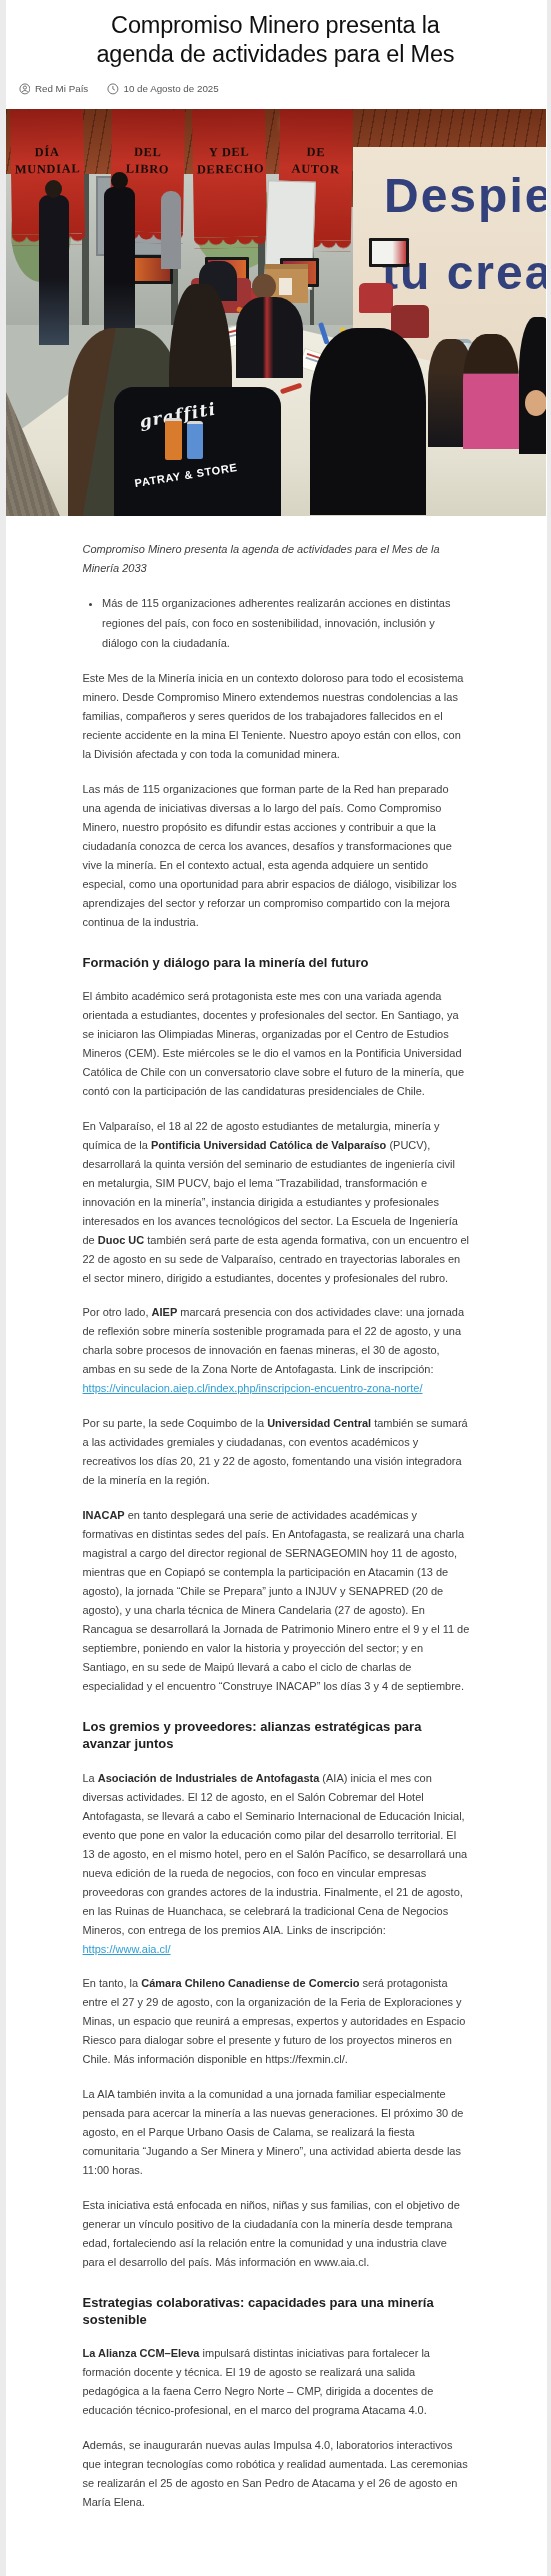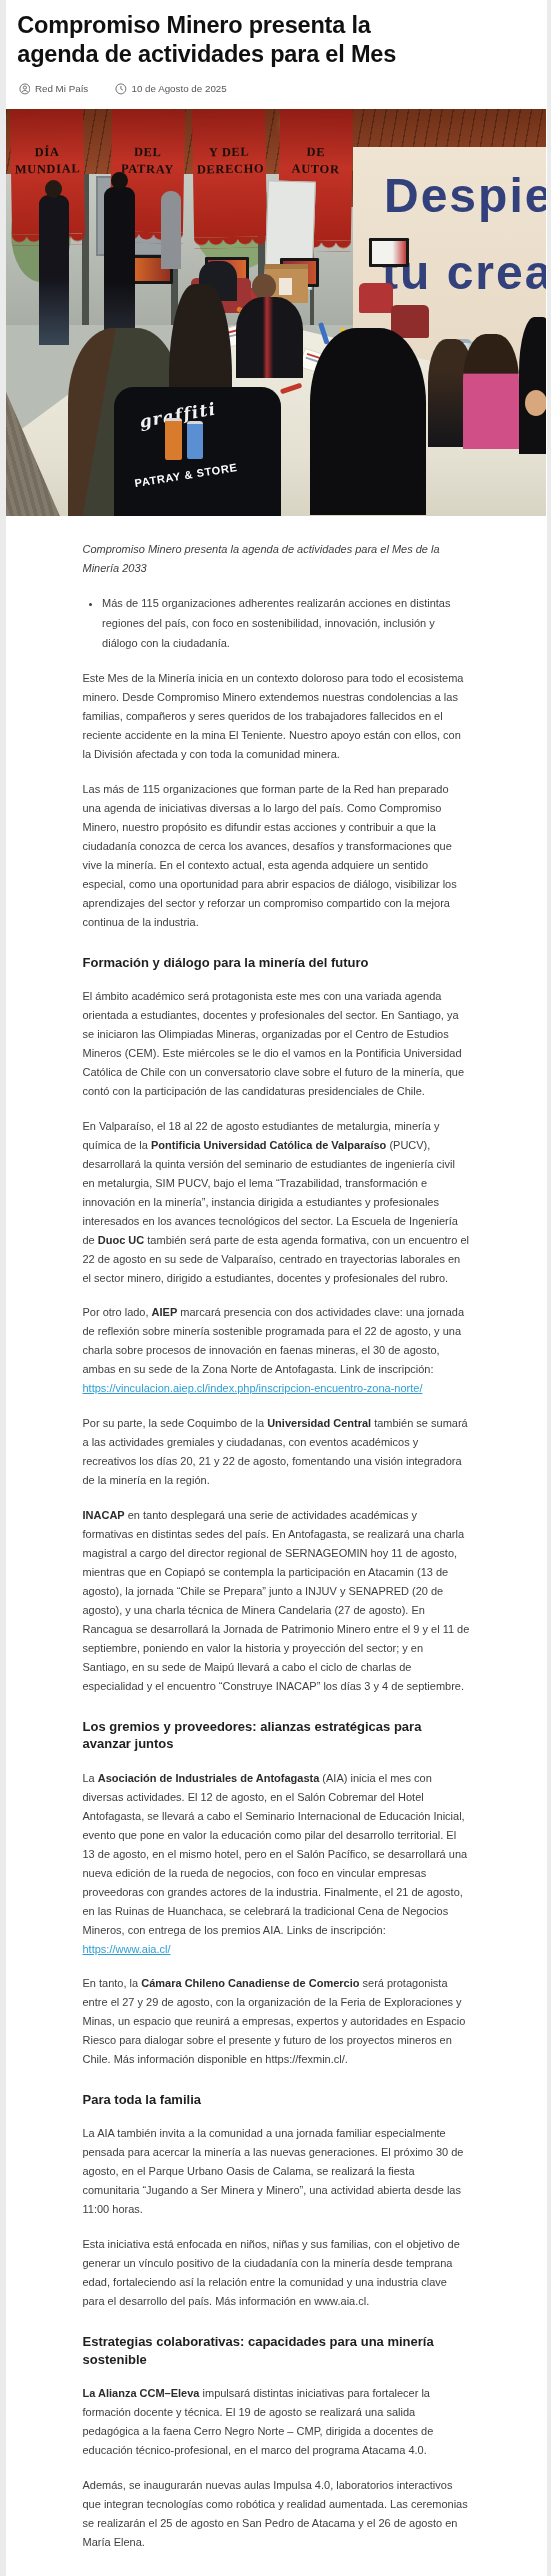--- a/index.html
+++ b/index.html
@@ -1,23 +1,23 @@
 <!DOCTYPE html>
 <html lang="es" style="font-size:10.5px"><head>
 <meta charset="utf-8">
 <style>
   * { margin:0; padding:0; box-sizing:border-box; }
   html,body { background:#ebebeb; }
   body { font-family:"Liberation Sans","DejaVu Sans",sans-serif; width:552px; margin:0 auto; }
   .card { width:541px; margin:0 auto; background:#ffffff; padding-bottom:22px; min-height:2576px; }
 
   
-  .title { padding:10.5px 13px 0 11.8px; font-size:23.5px; line-height:29px; font-weight:700; color:#101010; letter-spacing:-0.2px; }
+  .title { padding:10.5px 13px 0 11.8px; font-size:23.5px; line-height:29px; font-weight:400; color:#101010; letter-spacing:-0.2px;text-align:center; }
   .title span { display:block; }
-  .byline { display:flex; gap:15px; margin:14.4px 0 0 13px; font-size:9.8px; color:#565656; }
+  .byline { display:flex; gap:7px; margin:14.4px 0 0 13px; font-size:9.8px; color:#565656; }
   .byline .grp { display:flex; align-items:center; gap:4.6px; margin-right:11.8px; }
   .byline svg { display:block; }
 
   
   .photo { position:relative; width:540px; height:407px; margin:14.4px auto 0 auto; overflow:hidden; background:#b7bcb4; }
   .ceiling { position:absolute; left:0; top:0; width:100%; height:65px;
     background:repeating-linear-gradient(100deg, rgba(30,10,5,.35) 0 1.3px, rgba(0,0,0,0) 1.3px 11px), linear-gradient(#6e3018,#94492a); }
   .ceiling-right { position:absolute; right:0; top:0; width:196px; height:98px;
     background:linear-gradient(175deg,#53220f 20%, #7a3a1f 70%, #8c6a52 100%); }
   .light-fixture { position:absolute; left:282px; top:10.5px; width:38px; height:5.9px; background:#fff7e0; border-radius:3.3px; box-shadow:0 0 9.1px 3.9px rgba(255,244,200,.8); transform:rotate(-4deg); }
@@ -114,21 +114,21 @@
     <div class="wall">
       <div class="wall-word" style="left:31px; top:21px;">Despierta</div>
       <div class="wall-word" style="left:29px; top:98px;">tu creativ</div>
     </div>
 
     <div class="banner" style="left:5.2px; height:125px; transform:rotate(-1deg);">
       <div class="txt"><span>DÍA</span><br><span>MUNDIAL</span></div>
       <div class="scallop"></div>
     </div>
     <div class="banner" style="left:105px; height:123px; transform:rotate(1deg);">
-      <div class="txt"><span>DEL</span><br><span>PATRAY</span></div>
+      <div class="txt"><span>DEL</span><br><span>LIBRO</span></div>
       <div class="scallop"></div>
     </div>
     <div class="banner" style="left:187px; height:128px; transform:rotate(-1deg);">
       <div class="txt"><span>Y DEL</span><br><span>DERECHO</span></div>
       <div class="scallop"></div>
     </div>
     <div class="banner" style="left:273px; height:131px; transform:rotate(1deg);">
       <div class="txt"><span>DE</span><br><span>AUTOR</span></div>
       <div class="scallop"></div>
     </div>
@@ -227,21 +227,20 @@
         <p><span>Las más de 115 organizaciones que forman parte de la Red han preparado una agenda de iniciativas diversas a lo largo del país. Como Compromiso Minero, nuestro propósito es difundir estas acciones y contribuir a que la ciudadanía conozca de cerca los avances, desafíos y transformaciones que vive la minería. En el contexto actual, esta agenda adquiere un sentido especial, como una oportunidad para abrir espacios de diálogo, visibilizar los aprendizajes del sector y reforzar un compromiso compartido con la mejora continua de la industria.</span></p>
         <h2>Formación y diálogo para la minería del futuro</h2>
         <p><span>El ámbito académico será protagonista este mes con una variada agenda orientada a estudiantes, docentes y profesionales del sector. En Santiago, ya se iniciaron las Olimpiadas Mineras, organizadas por el Centro de Estudios Mineros (CEM).  Este miércoles se le dio el vamos en la Pontificia Universidad Católica de Chile con un conversatorio clave sobre el futuro de la minería, que contó con la participación de las candidaturas presidenciales de Chile.</span></p>
         <p><span>En Valparaíso, el 18 al 22 de agosto estudiantes de metalurgia, minería y química de la </span><strong>Pontificia Universidad Católica de Valparaíso</strong><span> (PUCV), desarrollará la quinta versión del seminario de estudiantes de ingeniería civil en metalurgia, SIM PUCV, bajo el lema “Trazabilidad, transformación e innovación en la minería”, instancia dirigida a estudiantes y profesionales interesados en los avances tecnológicos del sector. La Escuela de Ingeniería de </span><strong>Duoc UC</strong><span> también será parte de esta agenda formativa, con un encuentro el 22 de agosto en su sede de Valparaíso, centrado en trayectorias laborales en el sector minero, dirigido a estudiantes, docentes y profesionales del rubro.</span></p>
         <p><span>Por otro lado, </span><strong>AIEP</strong><span> marcará presencia con dos actividades clave: una jornada de reflexión sobre minería sostenible programada para el 22 de agosto, y una charla sobre procesos de innovación en faenas mineras, el 30 de agosto, ambas en su sede de la Zona Norte de Antofagasta. Link de inscripción: </span><a href="#">https://vinculacion.aiep.cl/index.php/inscripcion-encuentro-zona-norte/</a></p>
         <p><span>Por su parte, la sede Coquimbo de la </span><strong>Universidad Central</strong><span> también se sumará a las actividades gremiales y ciudadanas, con eventos académicos y recreativos los días 20, 21 y 22 de agosto, fomentando una visión integradora de la minería en la región.</span></p>
         <p><strong>INACAP</strong><span> en tanto desplegará una serie de actividades académicas y formativas en distintas sedes del país. En Antofagasta, se realizará una charla magistral a cargo del director regional de SERNAGEOMIN hoy 11 de agosto, mientras que en Copiapó se contempla la participación en Atacamin (13 de agosto), la jornada “Chile se Prepara” junto a INJUV y SENAPRED (20 de agosto), y una charla técnica de Minera Candelaria (27 de agosto). En Rancagua se desarrollará la Jornada de Patrimonio Minero entre el 9 y el 11 de septiembre, poniendo en valor la historia y proyección del sector; y en Santiago, en su sede de Maipú llevará a cabo el ciclo de charlas de especialidad y el encuentro “Construye INACAP” los días 3 y 4 de septiembre.</span></p>
         <h2>Los gremios y proveedores: alianzas estratégicas para avanzar juntos</h2>
         <p><span>La </span><strong>Asociación de Industriales de Antofagasta</strong><span> (AIA) inicia el mes con diversas actividades. El 12 de agosto, en el Salón Cobremar del Hotel Antofagasta, se llevará a cabo el Seminario Internacional de Educación Inicial, evento que pone en valor la educación como pilar del desarrollo territorial.  El 13 de agosto, en el mismo hotel, pero en el Salón Pacífico, se desarrollará una nueva edición de la rueda de negocios, con foco en vincular empresas proveedoras con grandes actores de la industria. Finalmente, el 21 de agosto, en las Ruinas de Huanchaca, se celebrará la tradicional Cena de Negocios Mineros, con entrega de los premios AIA. Links de inscripción: </span><a href="#">https://www.aia.cl/</a></p>
         <p><span>En tanto, la </span><strong>Cámara Chileno Canadiense de Comercio</strong><span> será protagonista entre el 27 y 29 de agosto, con la organización de la Feria de Exploraciones y Minas, un espacio que reunirá a empresas, expertos y autoridades en Espacio Riesco para dialogar sobre el presente y futuro de los proyectos mineros en Chile. Más información disponible en https://fexmin.cl/.</span></p>
-        <h2>Para toda la familia</h2>
         <p><span>La AIA también invita a la comunidad a una jornada familiar especialmente pensada para acercar la minería a las nuevas generaciones. El próximo 30 de agosto, en el Parque Urbano Oasis de Calama, se realizará la fiesta comunitaria “Jugando a Ser Minera y Minero”, una actividad abierta desde las 11:00 horas.</span></p>
         <p><span>Esta iniciativa está enfocada en niños, niñas y sus familias, con el objetivo de generar un vínculo positivo de la ciudadanía con la minería desde temprana edad, fortaleciendo así la relación entre la comunidad y una industria clave para el desarrollo del país. Más información en www.aia.cl.</span></p>
         <h2>Estrategias colaborativas: capacidades para una minería sostenible</h2>
         <p><strong>La Alianza CCM–Eleva</strong><span> impulsará distintas iniciativas para fortalecer la formación docente y técnica. El 19 de agosto se realizará una salida pedagógica a la faena Cerro Negro Norte – CMP, dirigida a docentes de educación técnico-profesional, en el marco del programa Atacama 4.0.</span></p>
         <p><span>Además, se inaugurarán nuevas aulas Impulsa 4.0, laboratorios interactivos que integran tecnologías como robótica y realidad aumentada. Las ceremonias se realizarán el 25 de agosto en San Pedro de Atacama y el 26 de agosto en María Elena.</span></p>
       </div>
   </div>
 </div>
 
 

